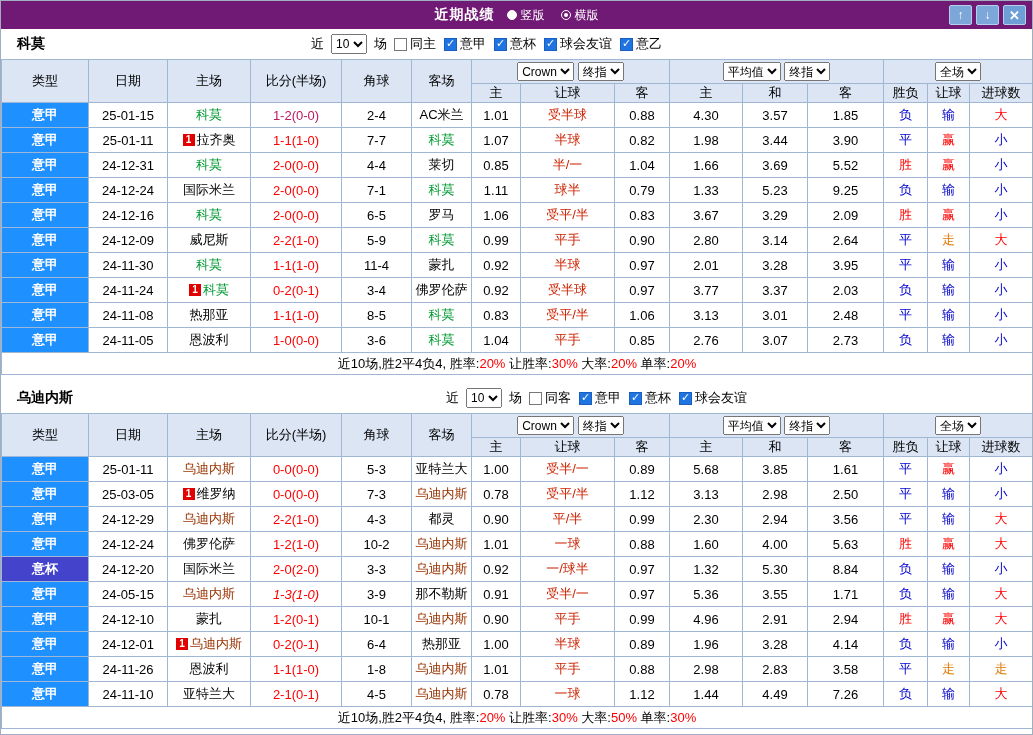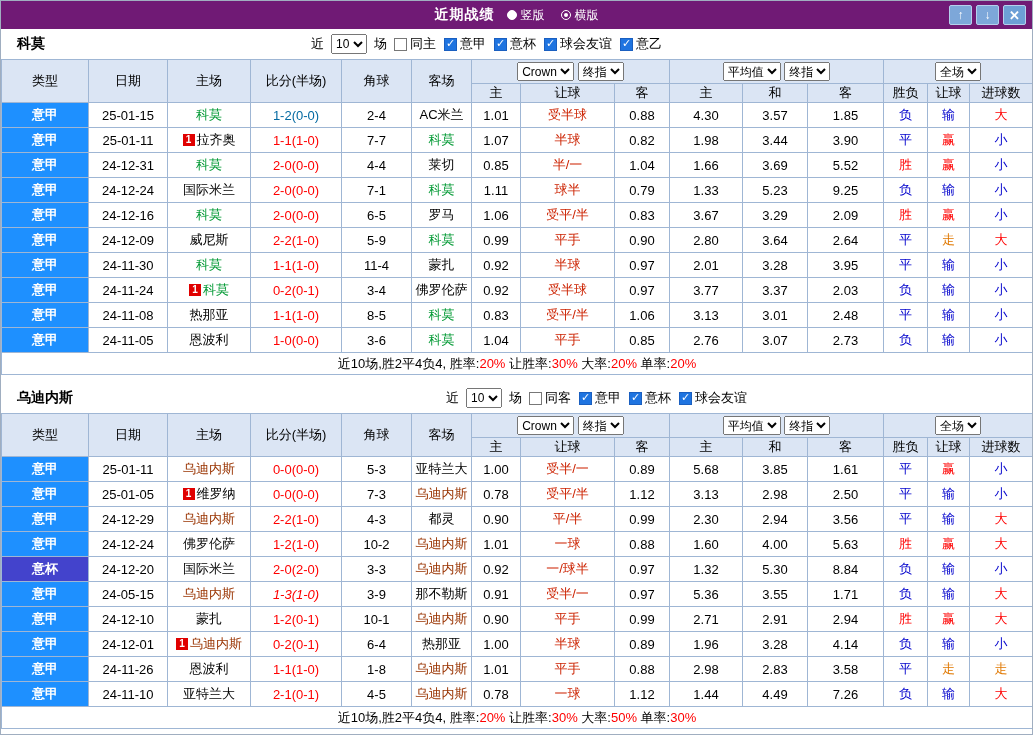--- a/index.html
+++ b/index.html
@@ -156,21 +156,21 @@
           <th>胜负</th>
           <th>让球</th>
           <th>进球数</th>
         </tr>
       </thead>
       <tbody>
           <tr>
             <td class="type" style="background: rgb(30, 144, 255);">意甲</td>
             <td>25-01-15</td>
             <td><span style="color: rgb(0, 153, 51);">科莫</span></td>
-            <td style="color: #0369a1; border-radius: 12px;">1-2(0-0)</td>
+            <td style="color: #be185d; border-radius: 12px;">1-2(0-0)</td>
             <td>2-4</td>
             <td><span>AC米兰</span></td>
             <td>1.01</td>
             <td style="color: rgb(204, 34, 0);">受半球</td>
             <td>0.88</td>
             <td>4.30</td>
             <td>3.57</td>
             <td>1.85</td>
             <td style="color: rgb(0, 0, 204);">负</td>
             <td style="color: rgb(0, 0, 204);">输</td>
@@ -248,21 +248,21 @@
             <td class="type" style="background: rgb(30, 144, 255);">意甲</td>
             <td>24-12-09</td>
             <td><span>威尼斯</span></td>
             <td style="color: rgb(255, 0, 0);">2-2(1-0)</td>
             <td>5-9</td>
             <td><span style="color: rgb(0, 153, 51);">科莫</span></td>
             <td>0.99</td>
             <td style="color: rgb(204, 34, 0);">平手</td>
             <td>0.90</td>
             <td>2.80</td>
-            <td>3.64</td>
+            <td>3.14</td>
             <td>2.64</td>
             <td style="color: rgb(0, 0, 204);">平</td>
             <td style="color: rgb(224, 120, 0);">走</td>
             <td style="color: rgb(255, 0, 0);">大</td>
           </tr>
           <tr>
             <td class="type" style="background: rgb(30, 144, 255);">意甲</td>
             <td>24-11-30</td>
             <td><span style="color: rgb(0, 153, 51);">科莫</span></td>
             <td style="color: rgb(255, 0, 0);">1-1(1-0)</td>
@@ -431,21 +431,21 @@
             <td>0.89</td>
             <td>5.68</td>
             <td>3.85</td>
             <td>1.61</td>
             <td style="color: rgb(0, 0, 204);">平</td>
             <td style="color: rgb(255, 0, 0);">赢</td>
             <td style="color: rgb(0, 0, 204);">小</td>
           </tr>
           <tr>
             <td class="type" style="background: rgb(30, 144, 255);">意甲</td>
-            <td>25-01-05</td>
+            <td>25-03-05</td>
             <td><span class="card">1</span><span>维罗纳</span></td>
             <td style="color: rgb(255, 0, 0);">0-0(0-0)</td>
             <td>7-3</td>
             <td><span style="color: rgb(153, 51, 0);">乌迪内斯</span></td>
             <td>0.78</td>
             <td style="color: rgb(204, 34, 0);">受平/半</td>
             <td>1.12</td>
             <td>3.13</td>
             <td>2.98</td>
             <td>2.50</td>
@@ -524,21 +524,21 @@
           <tr>
             <td class="type" style="background: rgb(30, 144, 255);">意甲</td>
             <td>24-12-10</td>
             <td><span>蒙扎</span></td>
             <td style="color: rgb(255, 0, 0);">1-2(0-1)</td>
             <td>10-1</td>
             <td><span style="color: rgb(153, 51, 0);">乌迪内斯</span></td>
             <td>0.90</td>
             <td style="color: rgb(204, 34, 0);">平手</td>
             <td>0.99</td>
-            <td>2.71</td>
+            <td>4.96</td>
             <td>2.91</td>
             <td>2.94</td>
             <td style="color: rgb(255, 0, 0);">胜</td>
             <td style="color: rgb(255, 0, 0);">赢</td>
             <td style="color: rgb(255, 0, 0);">大</td>
           </tr>
           <tr>
             <td class="type" style="background: rgb(30, 144, 255);">意甲</td>
             <td>24-12-01</td>
             <td><span class="card">1</span><span style="color: rgb(153, 51, 0);">乌迪内斯</span></td>

